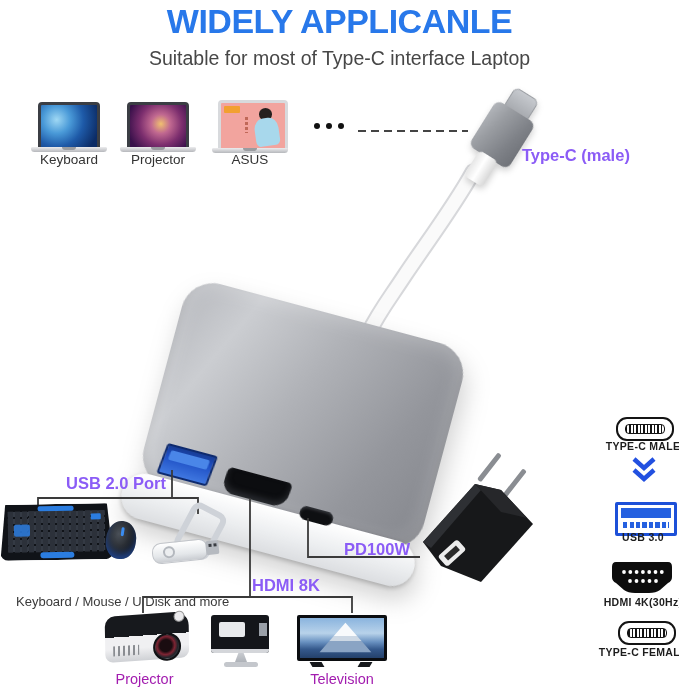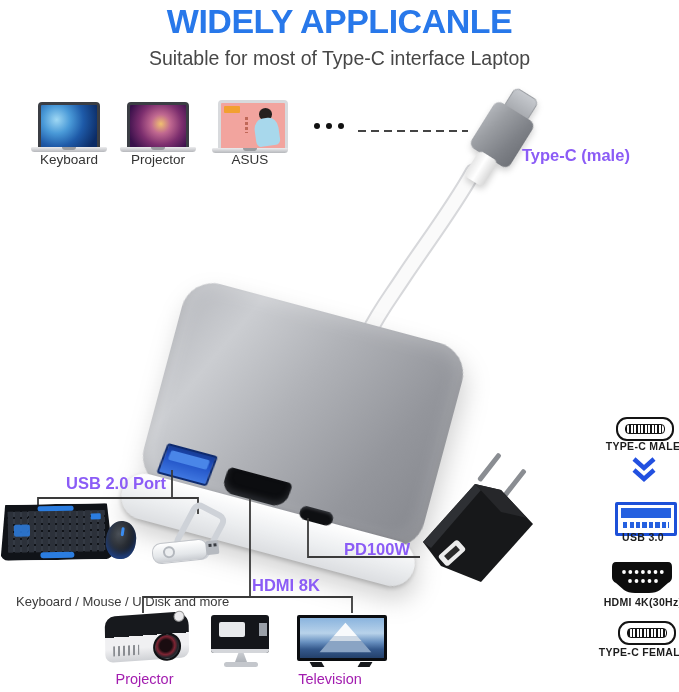--- a/index.html
+++ b/index.html
@@ -237,21 +237,21 @@
   </div>
   <div class="abs tv">
     <div class="scr">
       <div class="fuji"></div>
     </div>
     <div class="f1"></div>
       <div class="f2"></div>
   </div>
   <div class="abs dev-label" style="left:102px;top:671px;width:85px;">Projector</div>
   <div class="abs dev-label" style="left:209px;top:703px;width:66px;">Monitor</div>
-  <div class="abs dev-label" style="left:285px;top:671px;width:90px;">Television</div>
+  <div class="abs dev-label" style="left:297px;top:671px;width:90px;">Television</div>
 
   <div class="abs tcicon" style="left:616px;top:417px;">
       <i></i>
     </div>
   <div class="abs leg-label" style="left:595px;top:440px;">TYPE-C MALE</div>
   <svg class="overlay" style="left:631px;top:455px;" width="26" height="28">
     <polyline points="3,4 13,13 23,4" fill="none" stroke="#2250e0" stroke-width="4.5"></polyline>
     <polyline points="3,15 13,24 23,15" fill="none" stroke="#2250e0" stroke-width="4.5"></polyline>
   </svg>
   <div class="abs usbicon" style="left:615px;top:502px;">

